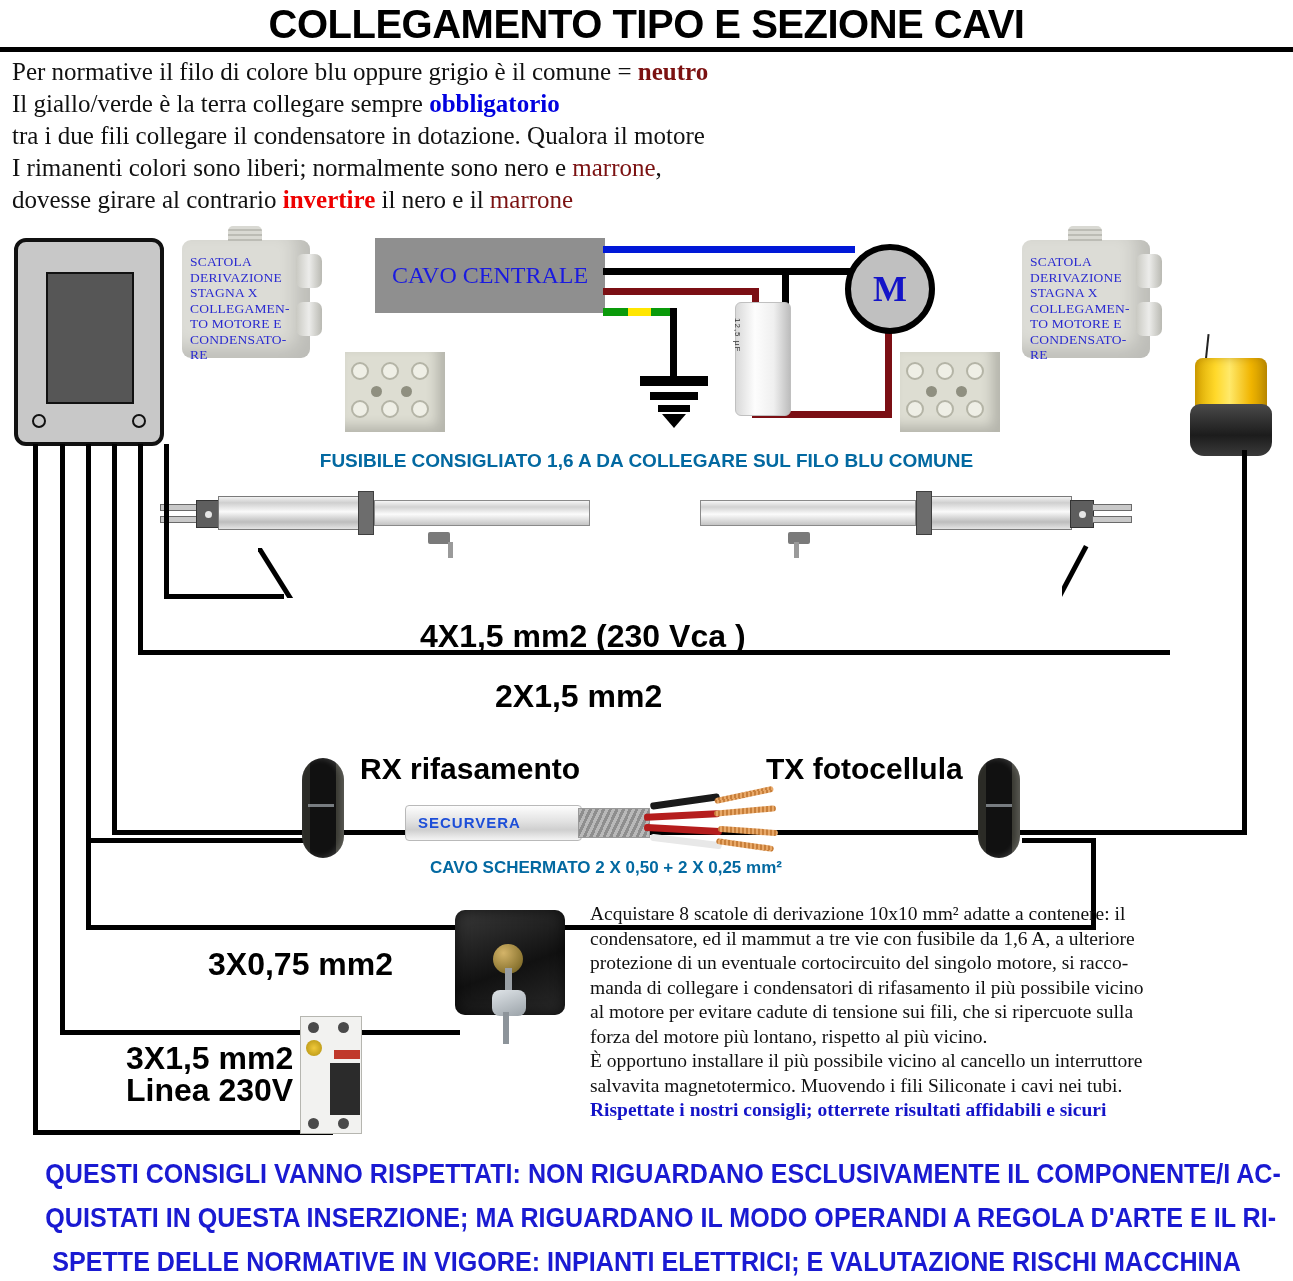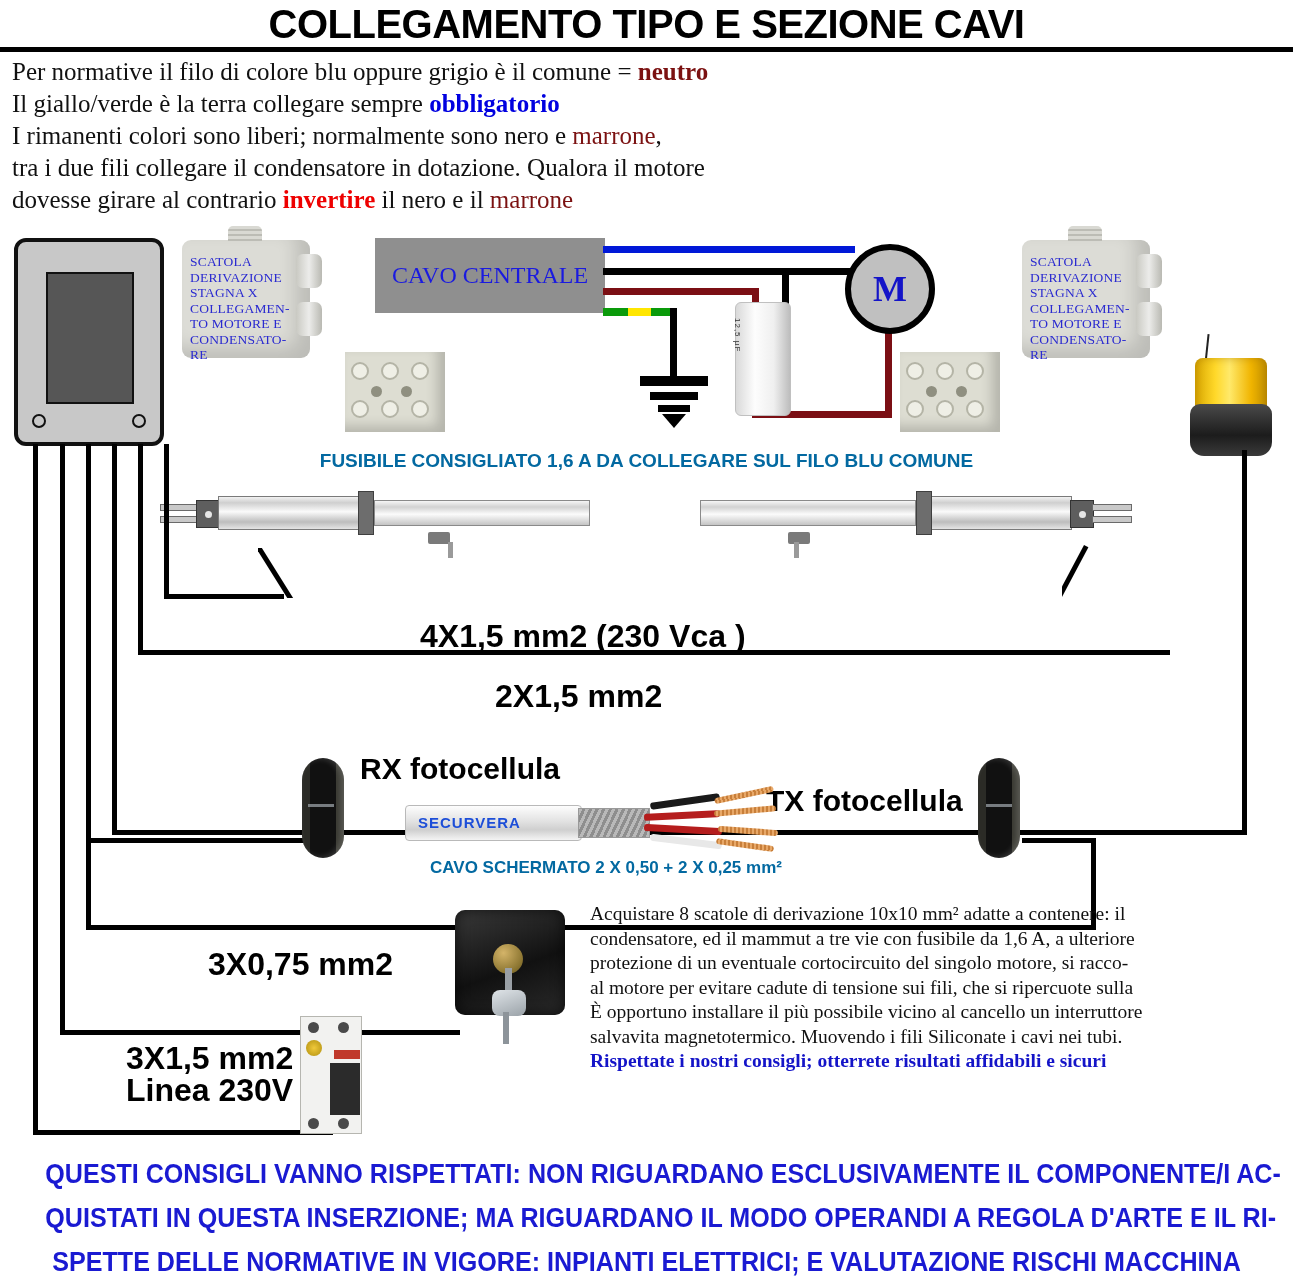--- a/index.html
+++ b/index.html
@@ -141,24 +141,24 @@
 <div class="abs" id="title">COLLEGAMENTO TIPO E SEZIONE CAVI</div>
 <div class="abs" id="title-rule"></div>
 
 <div class="abs" id="intro">
   <div>
     <span>Per normative il filo di colore blu oppure grigio è il comune = </span><span class="c-red">neutro</span>
   </div>
   <div>
     <span>Il giallo/verde è la terra collegare sempre </span><span class="c-blue">obbligatorio</span>
   </div>
+  <div>tra i due fili collegare il condensatore in dotazione. Qualora il motore</div>
   <div>
     <span>I rimanenti colori sono liberi; normalmente sono nero e </span><span class="c-brown">marrone</span><span>,</span>
   </div>
-  <div>tra i due fili collegare il condensatore in dotazione. Qualora il motore</div>
   <div>
     <span>dovesse girare al contrario </span><span class="c-pure-red">invertire</span><span> il nero e il </span><span class="c-brown">marrone</span>
   </div>
 </div>
 
 <div class="abs" id="ctrl-body"></div>
 <div class="abs" id="ctrl-screen"></div>
 <div class="abs ctrl-hole" style="left:32px;top:414px;"></div>
 <div class="abs ctrl-hole" style="left:132px;top:414px;"></div>
 
@@ -317,22 +317,22 @@
 <div class="cablab" style="left:208px;top:946px;">3X0,75 mm2</div>
 <div class="cablab" style="left:126px;top:1040px;">3X1,5 mm2</div>
 <div class="cablab" style="left:126px;top:1072px;">Linea 230V</div>
 
 <div class="abs pcell" style="left:302px;top:758px;">
   <div class="pcell-slit" style="left:6px;top:46px;width:26px;"></div>
 </div>
 <div class="abs pcell" style="left:978px;top:758px;">
   <div class="pcell-slit" style="left:8px;top:46px;width:26px;"></div>
 </div>
-<div class="abs" style="left:360px;top:752px;font-size:30px;font-weight:bold;color:#000;">RX fotocellula</div>
-<div class="abs" style="left:766px;top:752px;font-size:30px;font-weight:bold;color:#000;margin-top:32px;">TX fotocellula</div>
+<div class="abs" style="left:360px;top:752px;font-size:30px;font-weight:bold;color:#000;">RX rifasamento</div>
+<div class="abs" style="left:766px;top:752px;font-size:30px;font-weight:bold;color:#000;">TX fotocellula</div>
 
 <div class="abs" id="sc-outer"></div>
 <div class="abs" id="sc-brand">SECURVERA</div>
 <div class="abs" id="sc-shield"></div>
 <div class="abs" style="left:640px;top:796px;width:160px;height:52px;">
   <div class="sc-cond" style="left:10px;top:2px;width:70px;background:#1a1a1a;transform:rotate(-8deg);"></div>
   <div class="sc-cu" style="left:74px;top:-4px;width:60px;transform:rotate(-12deg);"></div>
   <div class="sc-cond" style="left:4px;top:16px;width:76px;background:#b51d1d;transform:rotate(-3deg);"></div>
   <div class="sc-cu" style="left:74px;top:12px;width:62px;transform:rotate(-5deg);"></div>
   <div class="sc-cond" style="left:4px;top:30px;width:78px;background:#b51d1d;transform:rotate(3deg);"></div>
@@ -354,21 +354,23 @@
 <div class="abs brk-term" style="left:308px;top:1022px;"></div>
 <div class="abs brk-term" style="left:338px;top:1022px;"></div>
 <div class="abs brk-term" style="left:308px;top:1118px;"></div>
 <div class="abs brk-term" style="left:338px;top:1118px;"></div>
 <div class="abs" style="left:306px;top:1040px;width:16px;height:16px;border-radius:50%;background:radial-gradient(circle,#f0c93a,#b08f10);"></div>
 
 <div class="abs" id="para">
   <div>Acquistare 8 scatole di derivazione 10x10 mm² adatte a contenere: il</div>
   <div>condensatore, ed il mammut a tre vie con fusibile da 1,6 A, a ulteriore</div>
   <div>protezione di un eventuale cortocircuito del singolo motore, si racco-</div>
+  <div>manda di collegare i condensatori di rifasamento il più possibile vicino</div>
   <div>al motore per evitare cadute di tensione sui fili, che si ripercuote sulla</div>
+  <div>forza del motore più lontano, rispetto al più vicino.</div>
   <div>È opportuno installare il più possibile vicino al cancello un interruttore</div>
   <div>salvavita magnetotermico. Muovendo i fili Siliconate i cavi nei tubi.</div>
   <div class="hl">Rispettate i nostri consigli; otterrete risultati affidabili e sicuri</div>
 </div>
 
 <div class="abs" id="banner">
   <div>QUESTI CONSIGLI VANNO RISPETTATI: NON RIGUARDANO ESCLUSIVAMENTE IL COMPONENTE/I AC-</div>
   <div>QUISTATI IN QUESTA INSERZIONE; MA RIGUARDANO IL MODO OPERANDI A REGOLA D'ARTE E IL RI-</div>
   <div>SPETTE DELLE NORMATIVE IN VIGORE: INPIANTI ELETTRICI; E VALUTAZIONE RISCHI MACCHINA</div>
 </div>

